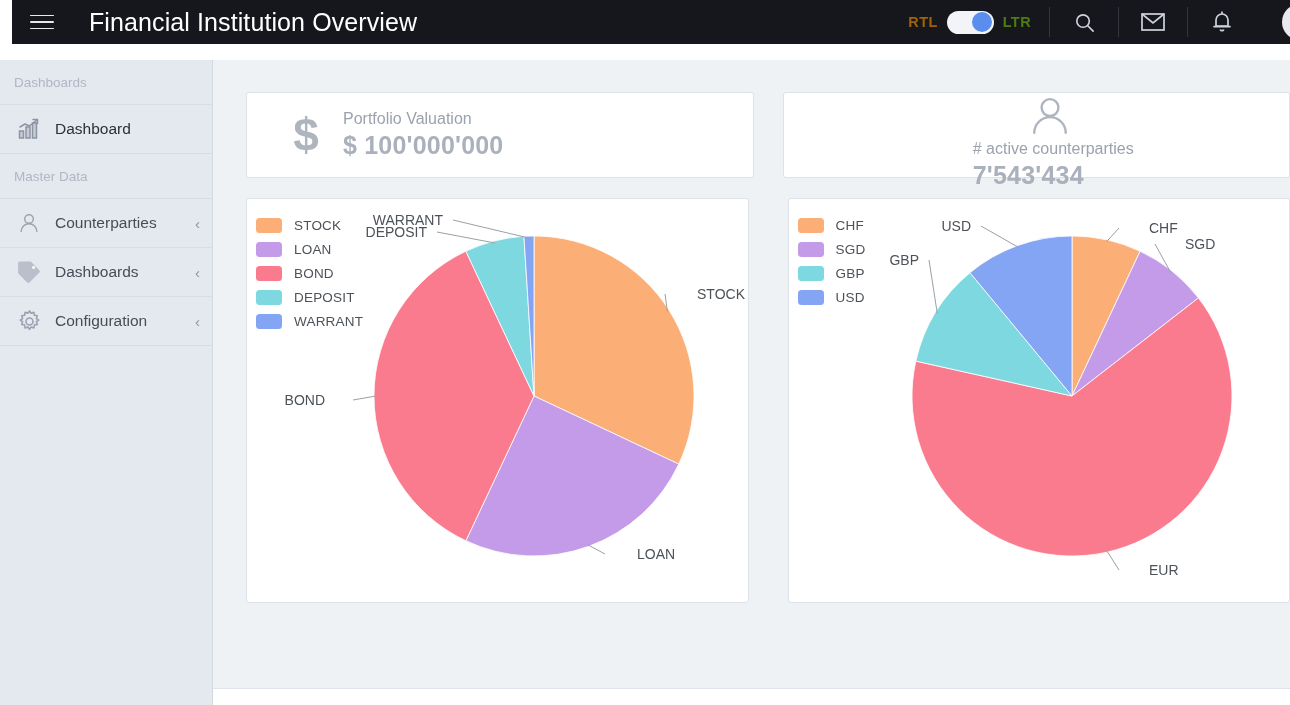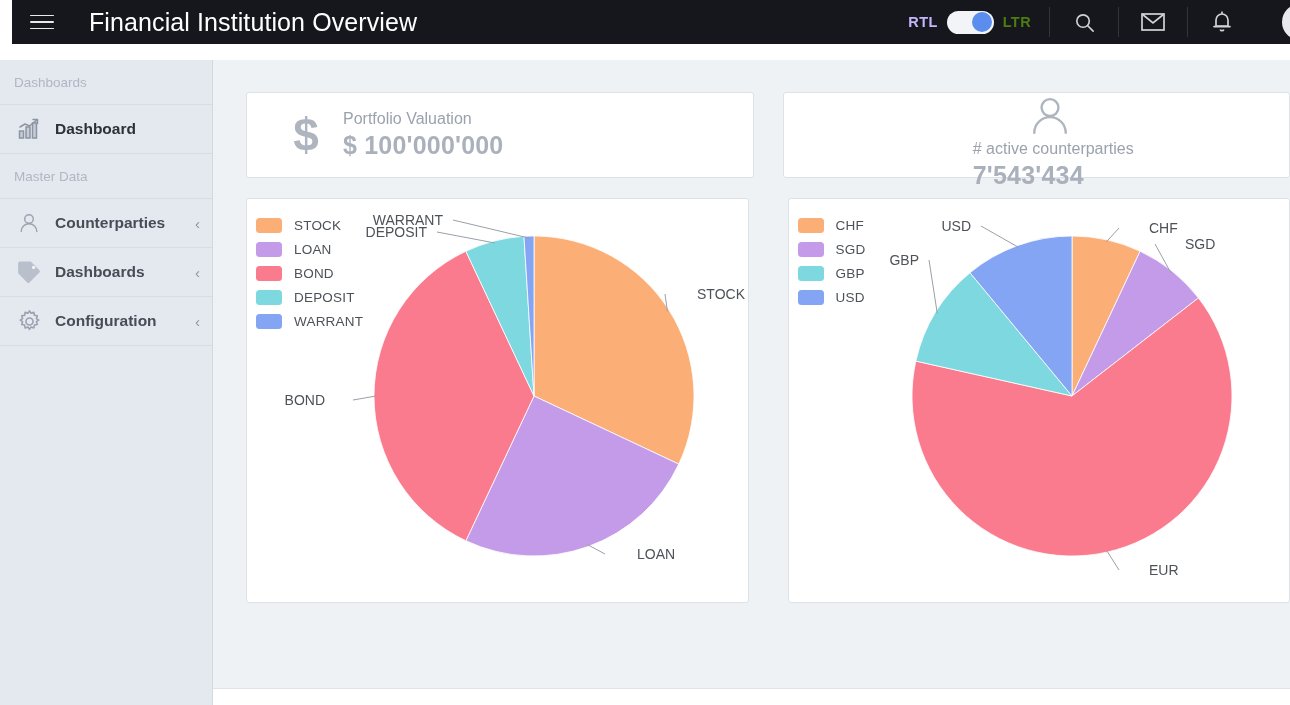--- a/index.html
+++ b/index.html
@@ -30,21 +30,21 @@
   }
   .app-title {
     color: #ffffff; font-size: 25px; font-weight: 400; letter-spacing: .1px;
     margin-left: 17px; white-space: nowrap;
   }
   .header-right {
     margin-left: auto; display: flex; align-items: center; height: 60px;
   }
   .dir-toggle-wrap { display: flex; align-items: center; gap: 9px; padding: 0 18px 0 10px; }
   .dir-label { font-size: 14.5px; font-weight: 700; letter-spacing: .4px; }
-  .dir-label.active { color: #c4b5fd; }
+  .dir-label.active { color: #a16207; }
   .dir-label.inactive { color: #4d7c0f; }
   .toggle {
     position: relative; width: 47px; height: 23px; border-radius: 12px;
     background: #f2f4f8; cursor: pointer; flex: none;
   }
   .toggle .knob {
     position: absolute; top: 1.5px; right: 1.5px;
     width: 20px; height: 20px; border-radius: 50%;
     background: #5b8def;
   }
@@ -81,21 +81,21 @@
     padding: 0 12px 0 13px;
     border-bottom: 1px solid #d8dde5;
     cursor: pointer;
   }
   .side-icon {
     width: 32px; height: 30px; flex: none;
     display: flex; align-items: center; justify-content: center;
     color: #9aa2af;
   }
   .side-label {
-    margin-left: 10px; font-size: 15.5px; color: #474d57; white-space: nowrap; font-weight: bold;
+    margin-left: 10px; font-size: 15.5px; color: #474d57; white-space: nowrap;
   }
   .side-item.active .side-label { color: #2c3138; }
   .side-chev { margin-left: auto; color: #8d95a2; font-size: 15px; line-height: 1; }
 
   
   .main {
     position: absolute; top: 60px; left: 213px;
     width: 1077px; height: 628px;
     background: #eff2f5;
     overflow: hidden;

